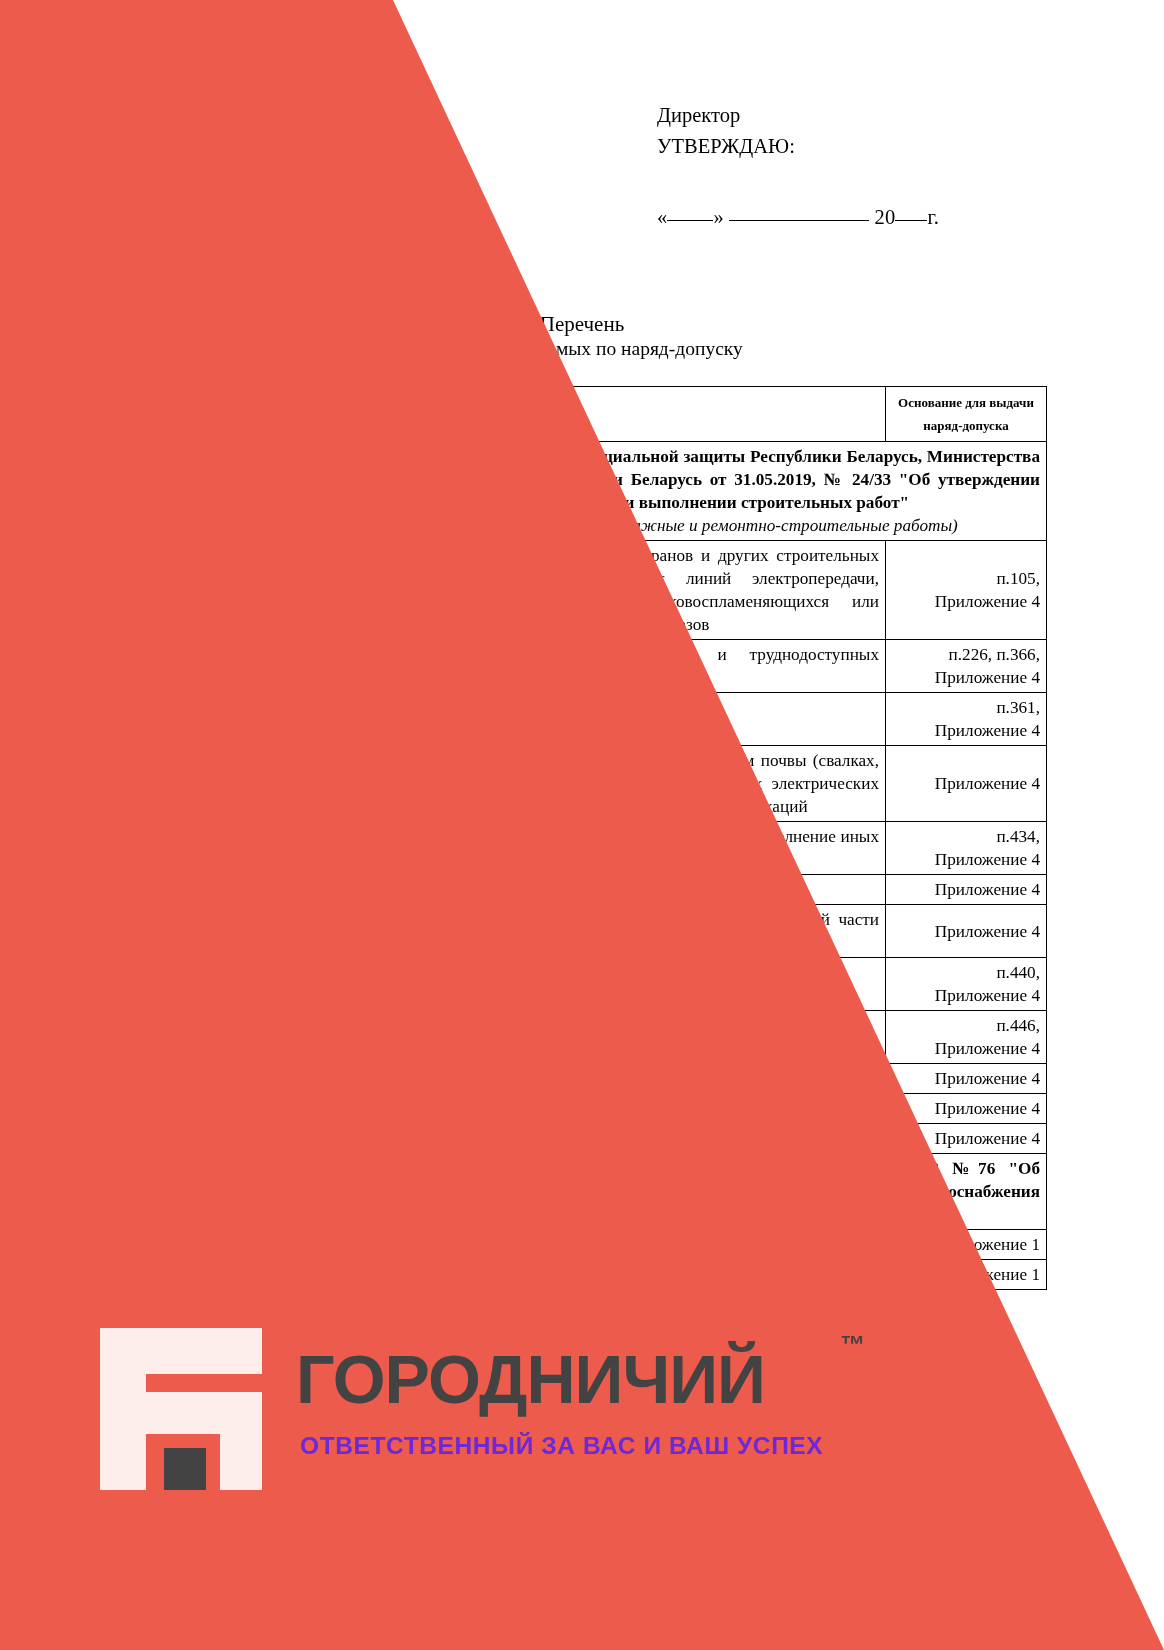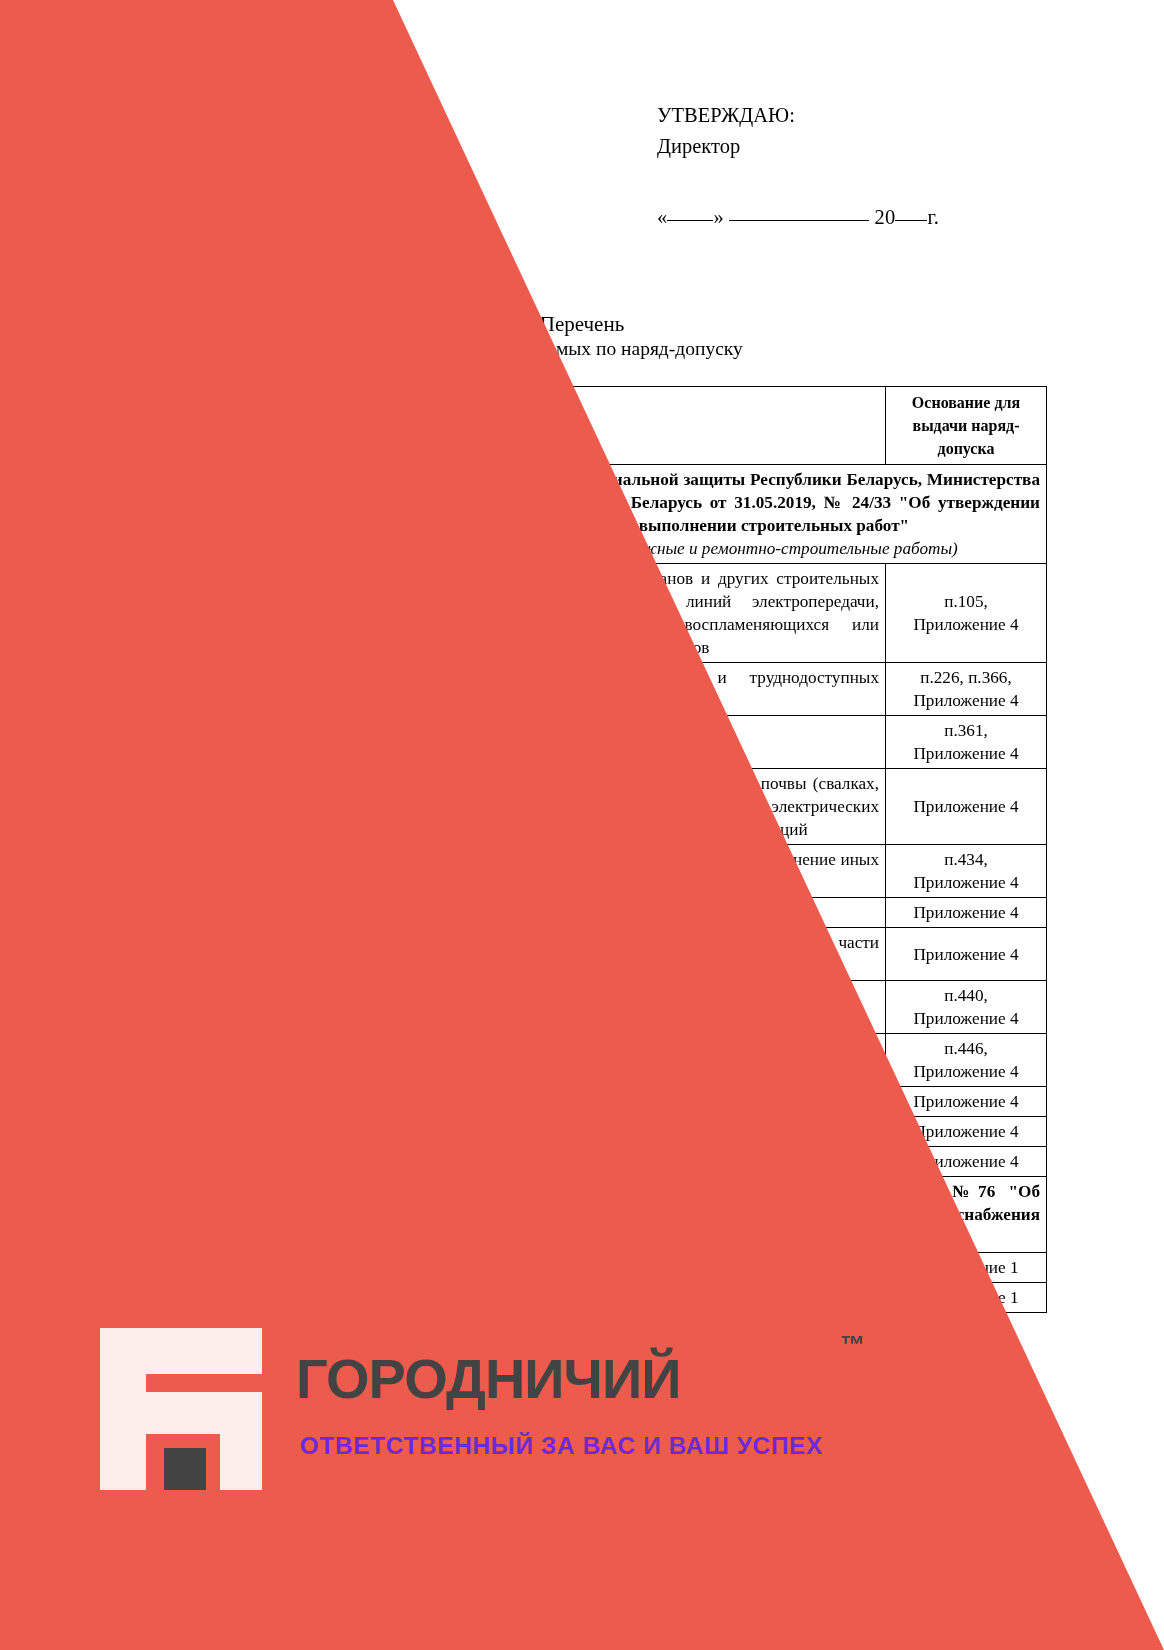--- a/index.html
+++ b/index.html
@@ -116,34 +116,34 @@
   #tbl th, #tbl td {
     border: 1.3px solid #000;
     vertical-align: middle;
     padding: 3px 6px;
     font-size: 17.2px;
     line-height: 23px;
   }
   #tbl thead th {
     font-weight: bold;
     text-align: center;
-    font-size: 16px;
+    font-size: 13px;
     line-height: 23px;
     padding-top: 4px;
     padding-bottom: 4px;
   }
   #tbl thead th.h-desc { text-align: left; }
 
   td.cell-desc {
     text-align: justify;
     text-align-last: left;
     hyphens: none;
   }
   td.cell-num { text-align: center; }
-  td.cell-base { text-align: center; }
+  td.cell-base { text-align: right; }
 
   tr.section-row td {
     font-weight: bold;
     text-align: justify;
     text-align-last: center;
     font-size: 17.2px;
     line-height: 23.5px;
     padding: 2px 6px 3px 6px;
   }
   tr.section-row td .ital {
@@ -178,21 +178,21 @@
     top: 16px;
     width: 162px;
     height: 162px;
   }
   #logo-word {
     position: absolute;
     left: 196px;
     top: 22px;
     font-family: "Liberation Sans", "DejaVu Sans", sans-serif;
     font-weight: bold;
-    font-size: 56px;
+    font-size: 68px;
     letter-spacing: -1px;
     color: #434343;
     line-height: 90px;
     white-space: nowrap;
   }
   #logo-tm {
     position: absolute;
     left: 740px;
     top: 18px;
     font-family: "Liberation Sans", "DejaVu Sans", sans-serif;
@@ -221,22 +221,22 @@
 
     <div class="approval-row">
       <div class="approval-col left">
         <div>СОГЛАСОВАНО:</div>
         <div>Председатель ППО</div>
         <div>ООО "ИнтернетМагазин"</div>
         <div class="sig-line"><span class="rule"></span><span>О.И. Нагибина</span></div>
         <div class="date-line"><span>«</span><span class="blank-sm"></span><span>»</span>&nbsp;<span class="blank-md"></span>&nbsp;<span>20</span><span class="blank-xs"></span><span>г.</span></div>
       </div>
       <div class="approval-col right">
+        <div>Директор</div>
         <div>УТВЕРЖДАЮ:</div>
-        <div>Директор</div>
         <div class="date-line"><span>«</span><span class="blank-sm"></span><span>»</span>&nbsp;<span class="blank-md"></span>&nbsp;<span>20</span><span class="blank-xs"></span><span>г.</span></div>
       </div>
     </div>
 
     <div id="doc-title">Перечень</div>
     <div id="doc-subtitle">работ, выполняемых по наряд-допуску</div>
 
     <table id="tbl">
       <colgroup>
         <col class="c-num">

